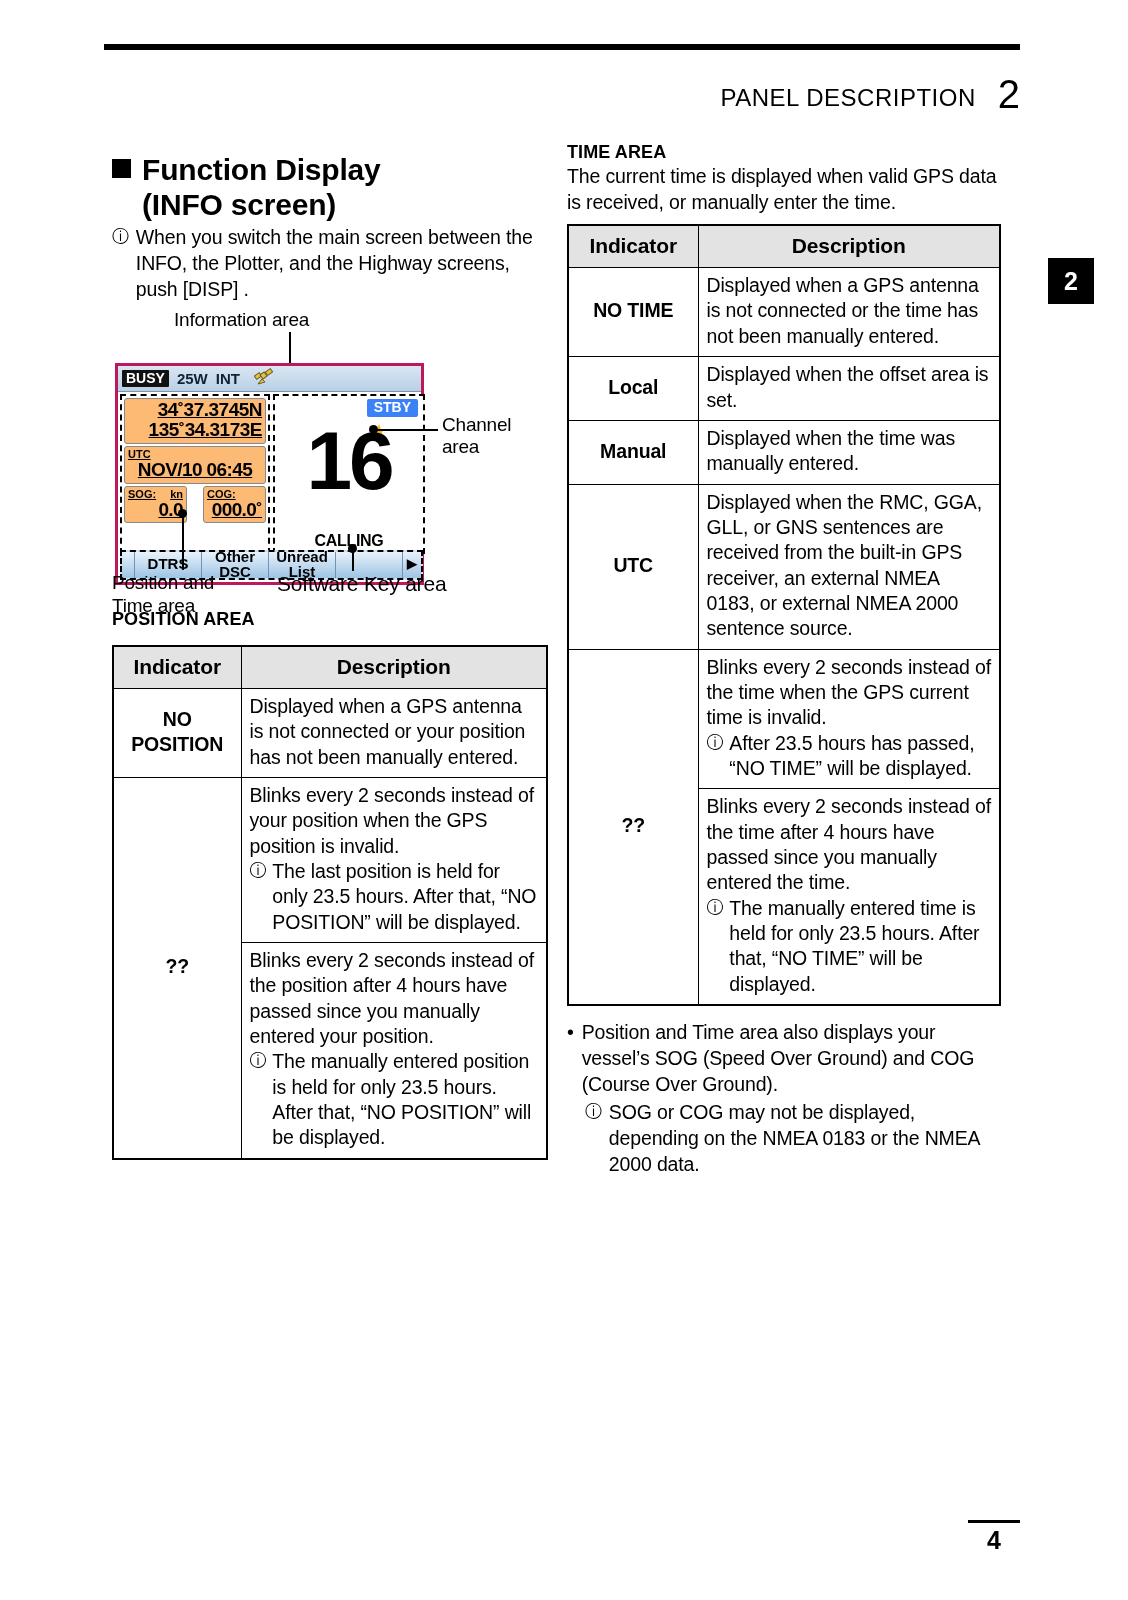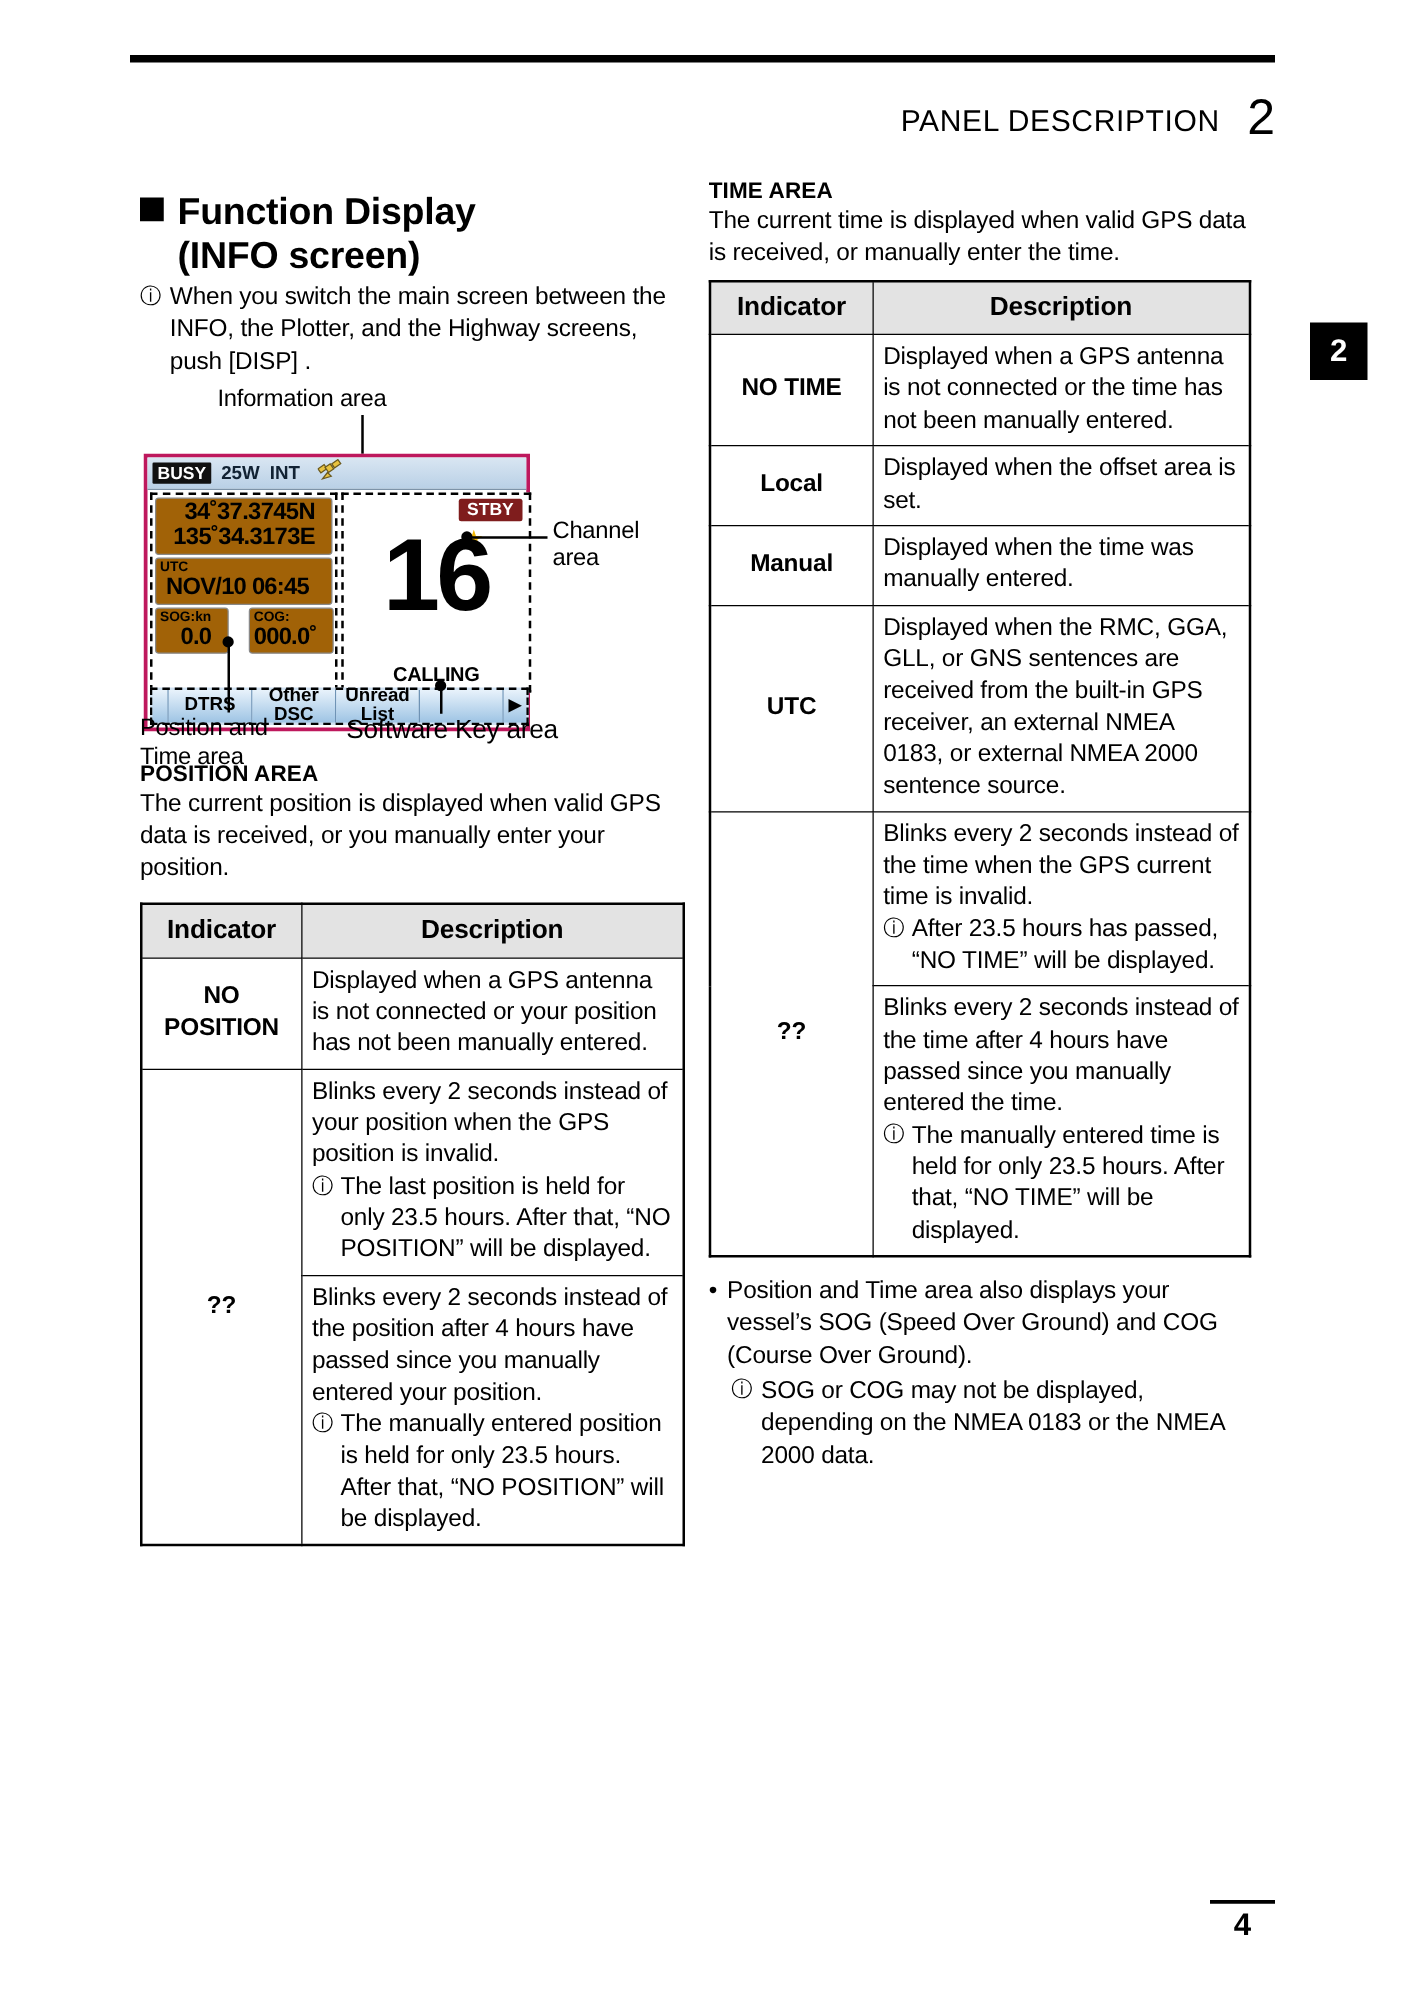--- a/index.html
+++ b/index.html
@@ -184,23 +184,24 @@
   
   #lcd-left {
     position: absolute; left: 2px; top: 28px;
     width: 150px; height: 160px;
     border: 2px dashed #000;
     padding: 2px;
   }
   .lcd-box {
     border: 1.5px solid #888;
     border-radius: 3px;
-    background: #a16207;
+    background: #fdba74;
     margin-bottom: 2px;
-    padding: 1px 13px 2px 3px;
+    padding: 1px 3px 2px 3px;
+    text-decoration: underline;
   }
   .pos-line {
     font-size: 19px; font-weight: bold; text-align: right;
     line-height: 1.08; letter-spacing: -0.5px;
   }
   .lbl-sm { font-size: 11px; font-weight: bold; line-height: 1.1; }
   .time-val {
     font-size: 19px; font-weight: bold; text-align: center;
     line-height: 1.1; letter-spacing: -0.6px;
   }
@@ -211,21 +212,21 @@
 
   
   #lcd-chan {
     position: absolute; left: 155px; top: 28px;
     width: 152px; height: 160px;
     border: 2px dashed #000;
     background: #fff;
   }
   #stby-badge {
     position: absolute; right: 5px; top: 3px;
-    background: #7f1d1d; color: #fff; font-weight: bold;
+    background: #3b82f6; color: #fff; font-weight: bold;
     font-size: 14px; padding: 1px 7px 2px 7px; line-height: 1.1;
     border-radius: 2px;
   }
   #chan-star {
     position: absolute; left: 96px; top: 26px;
     color: #f2b701; font-size: 18px; line-height: 1;
   }
   #chan-num {
     position: absolute; left: 0; top: 26px; width: 100%;
     text-align: center;
@@ -424,21 +425,20 @@
       <div>Time area</div>
     </div>
 
     <div id="callout-sk-dot"></div>
     <div id="callout-sk-line"></div>
     <div id="callout-sk">Software Key area</div>
   </div>
 
 
   <h3 class="sub-title">POSITION AREA</h3>
-  <p class="body">The current position is displayed when valid GPS data is received, or you manually enter your position.</p>
 
   <div class="spacer-14"></div>
 
   <table class="ind-table">
     <colgroup>
         <col style="width:128px">
         <col>
       </colgroup>
     <thead>
       <tr>

